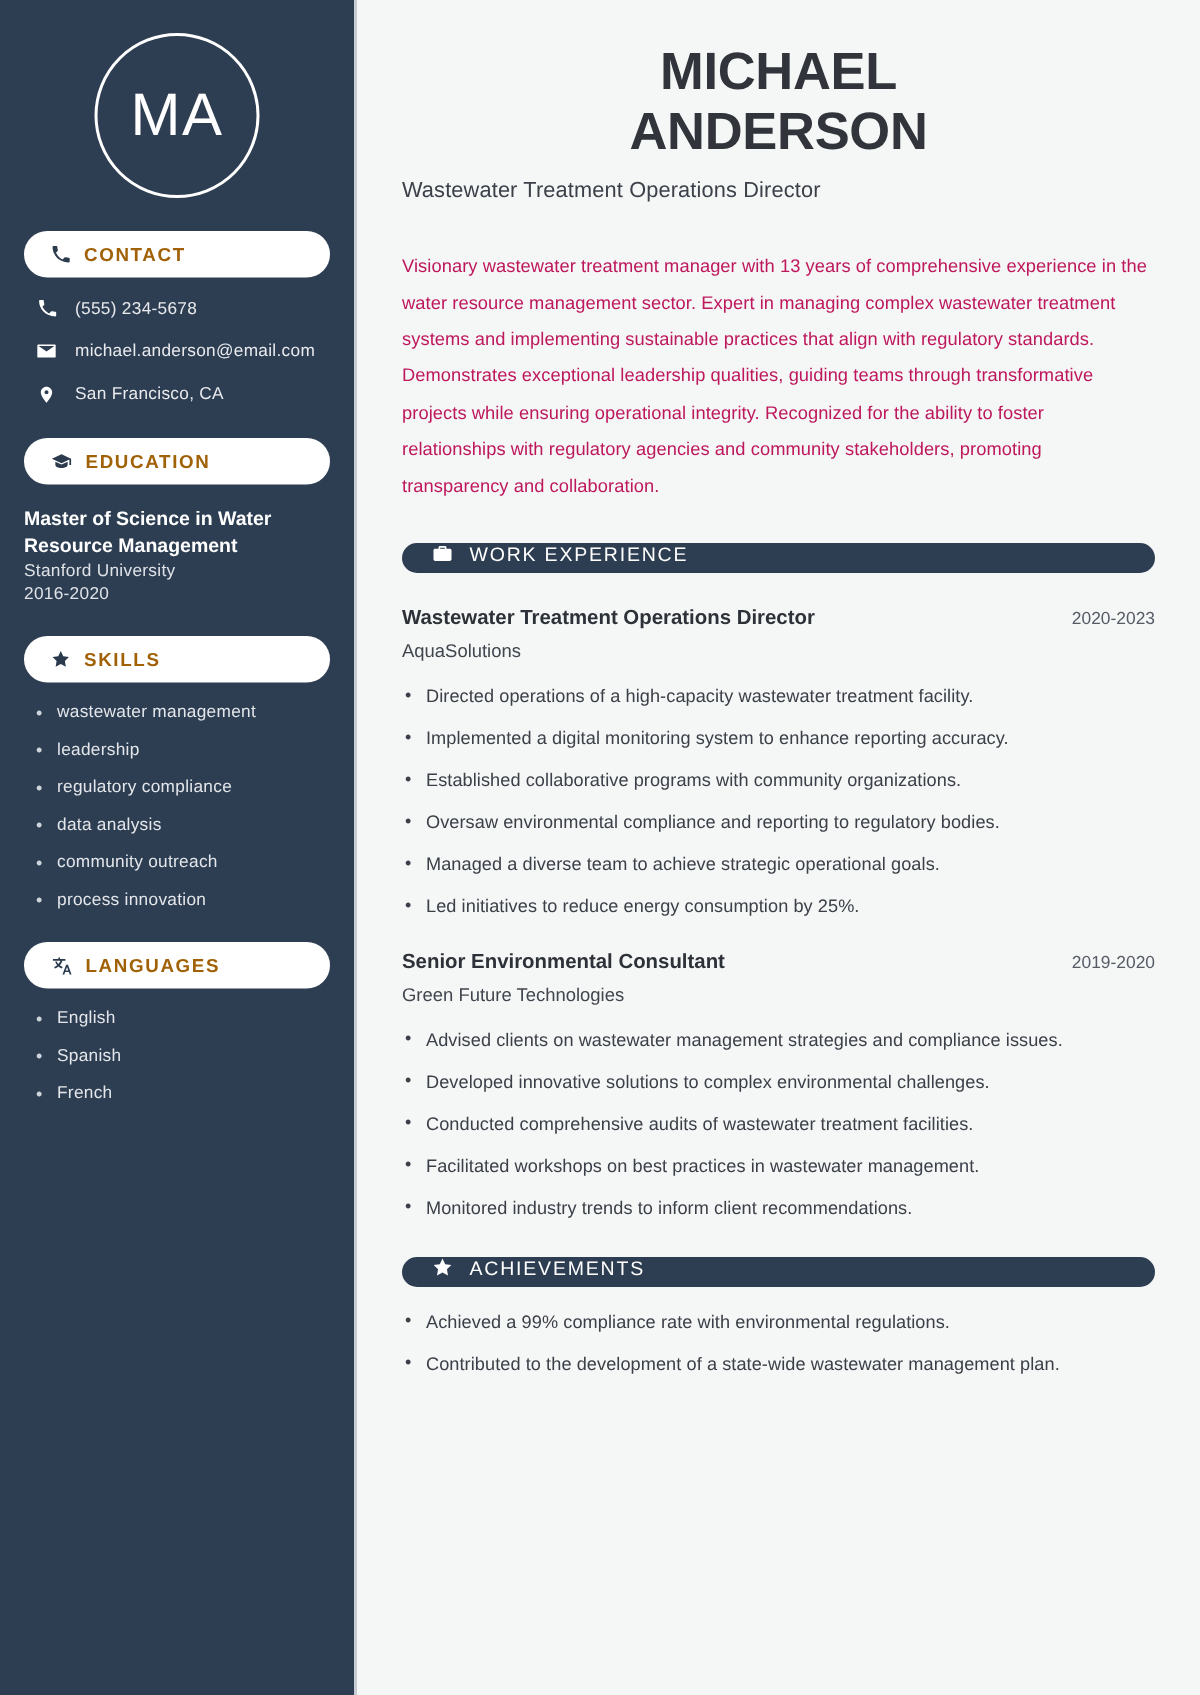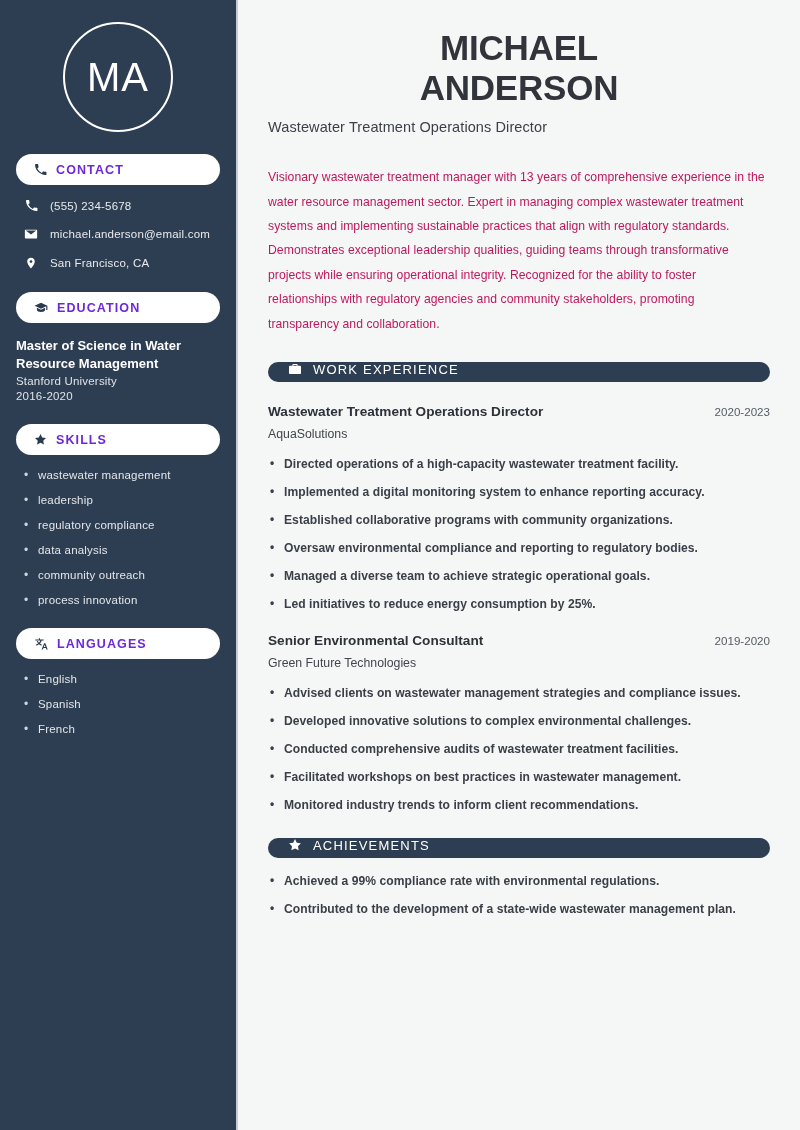--- a/index.html
+++ b/index.html
@@ -50,21 +50,21 @@
     align-items: center;
     justify-content: center;
     font-size: 40px;
     font-weight: 400;
     letter-spacing: 1px;
     color: #ffffff;
   }
 
   .pill {
     background: #ffffff;
-    color: #6d28d9;
+    color: #a16207;
     border-radius: 999px;
     height: 31px;
     display: flex;
     align-items: center;
     gap: 9px;
     padding: 0 0 0 18px;
     margin: 0 0 14px 0;
     font-size: 12.5px;
     font-weight: 700;
     letter-spacing: 1.1px;
@@ -199,21 +199,20 @@
     list-style: none;
     margin-top: 16px;
   }
   ul.bullets li {
     position: relative;
     padding-left: 16px;
     font-size: 12.1px;
     color: #3b4048;
     margin-bottom: 14px;
     letter-spacing: .05px;
-    font-weight: bold;
   }
   ul.bullets li:last-child { margin-bottom: 0; }
   ul.bullets li::before {
     content: "•";
     position: absolute;
     left: 2px;
     top: -1px;
     color: #3b4048;
     font-size: 12px;
   }

